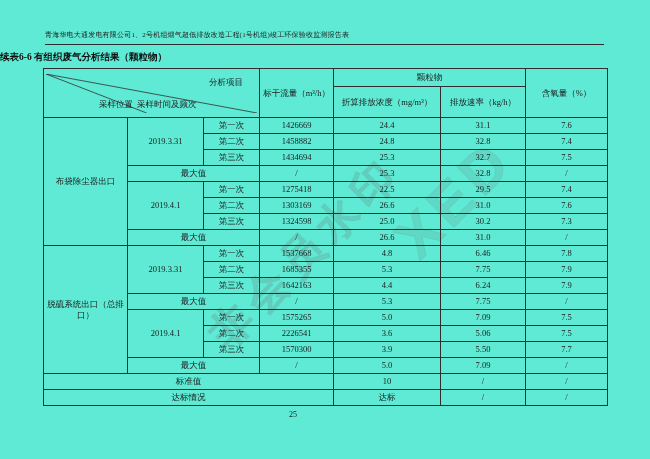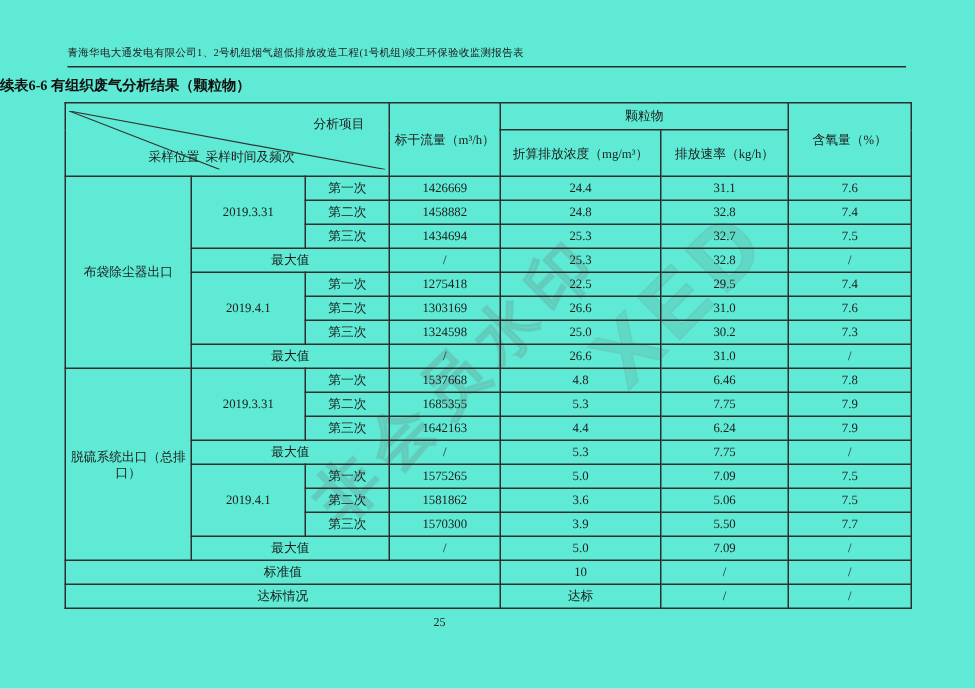--- a/index.html
+++ b/index.html
@@ -192,21 +192,21 @@
       <tr class="datarow">
         <td rowspan="3">2019.4.1</td>
         <td>第一次</td>
         <td>1575265</td>
         <td>5.0</td>
         <td>7.09</td>
         <td>7.5</td>
       </tr>
       <tr class="datarow">
         <td>第二次</td>
-        <td>1581862</td>
+        <td>2226541</td>
         <td>3.6</td>
         <td>5.06</td>
         <td>7.5</td>
       </tr>
       <tr class="datarow">
         <td>第三次</td>
         <td>1570300</td>
         <td>3.9</td>
         <td>5.50</td>
         <td>7.7</td>

